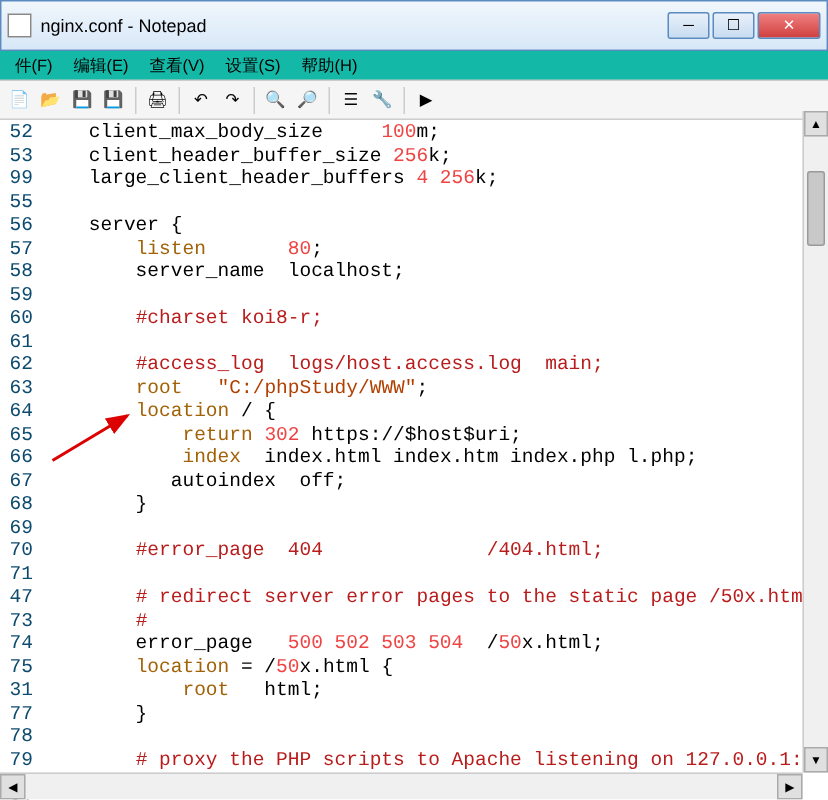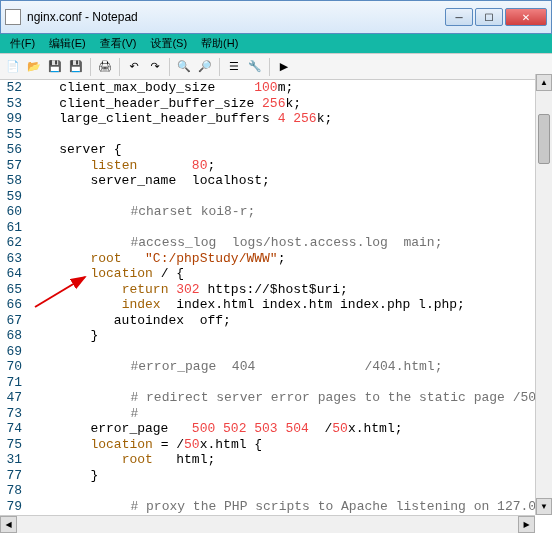--- a/index.html
+++ b/index.html
@@ -15,21 +15,21 @@
 .menu-item { padding: 2px 6px; cursor: pointer; }
 .toolbar { height: 26px; background: #f5f5f5; border-bottom: 1px solid #ccc; display: flex; align-items: center; padding: 0 4px; gap: 3px; }
 .tb-btn { width: 18px; height: 18px; display: flex; align-items: center; justify-content: center; cursor: pointer; border-radius: 2px; }
 .tb-sep { width: 1px; height: 18px; background: #ccc; margin: 0 2px; }
 .editor { display: flex; height: calc(100% - 90px); font-family: 'Courier New', monospace; font-size: 13px; line-height: 15.5px; position: relative; }
 .gutter { width: 28px; background: #fff; color: #0c4a6e; text-align: right; padding-right: 6px; user-select: none; }
 .code { flex: 1; white-space: pre; overflow: hidden; color: #000; }
 .kw { color: #a16207; }
 .str { color: #b04000; }
 .num { color: #ef4444; }
-.cmt { color: #737373; margin-left: 40px; }
+.cmt { color: #b91c1c; }
 .arrow { position: absolute; left: 30px; top: 192px; pointer-events: none; }
 .scrollbar-v { position: absolute; right: 0; top: 74px; bottom: 18px; width: 17px; background: #f0f0f0; border-left: 1px solid #ccc; }
 .scroll-btn { height: 17px; background: #e0e0e0; border: 1px solid #aaa; display: flex; align-items: center; justify-content: center; font-size: 8px; cursor: pointer; }
 .scroll-thumb { position: absolute; top: 40px; left: 2px; right: 2px; height: 50px; background: #c8c8c8; border: 1px solid #999; border-radius: 2px; cursor: pointer; }
 .scrollbar-h { position: absolute; left: 0; right: 17px; bottom: 0; height: 18px; background: #f0f0f0; border-top: 1px solid #ccc; display: flex; }
 .scroll-btn-h { width: 17px; background: #e0e0e0; border: 1px solid #aaa; display: flex; align-items: center; justify-content: center; font-size: 8px; cursor: pointer; }
 </style>
 </head>
 <body>
 

